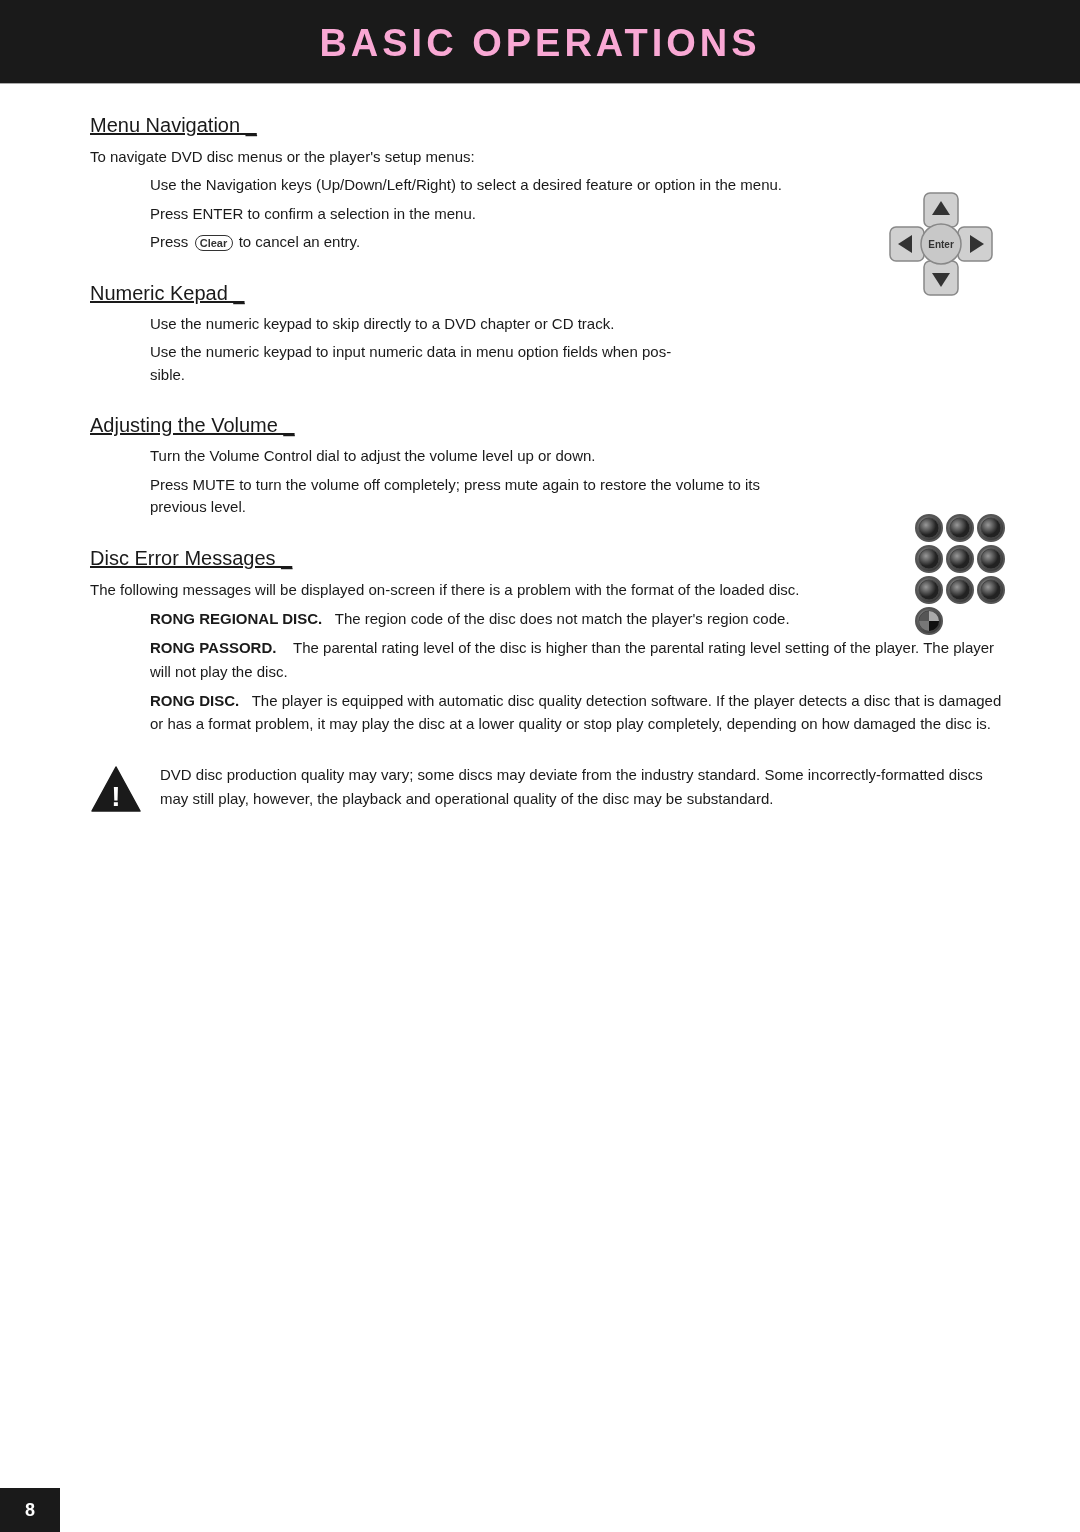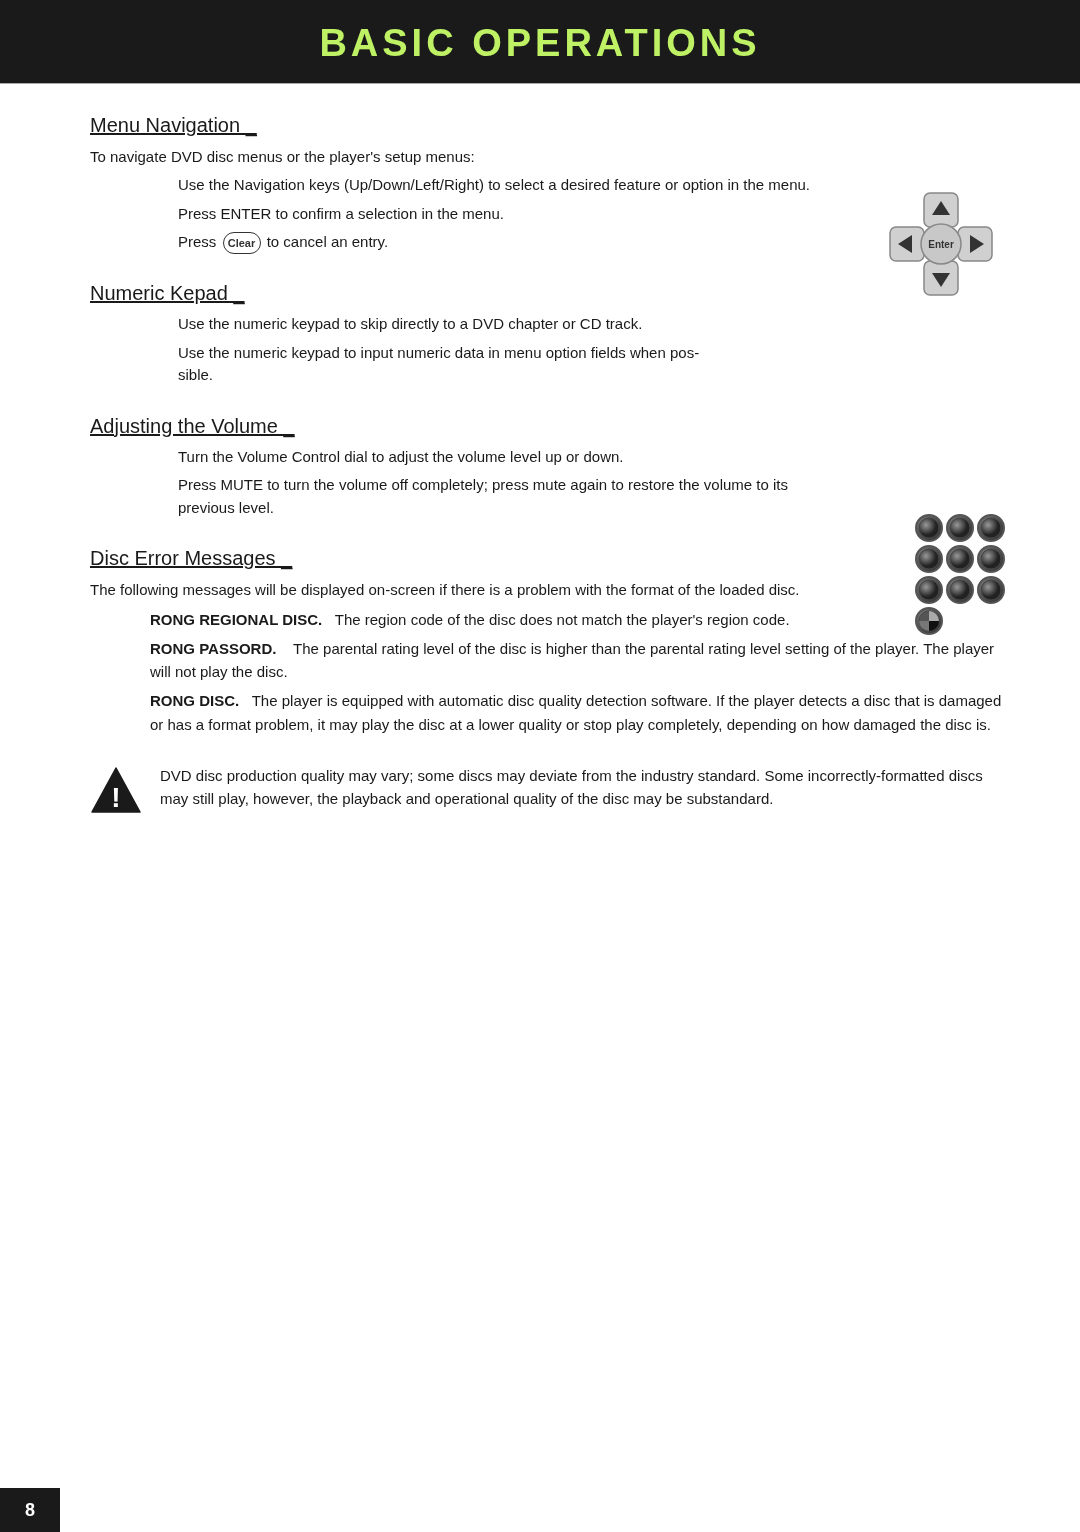--- a/index.html
+++ b/index.html
@@ -15,21 +15,21 @@
     }
 
     
     .header {
       background: #1a1a1a;
       width: 100%;
       padding: 22px 0 18px 0;
       text-align: center;
     }
     .header-title {
-      color: #bef264;
+      color: #f9a8d4;
       font-size: 38px;
       font-weight: bold;
       letter-spacing: 4px;
       font-family: Arial, Helvetica, sans-serif;
     }
 
     
     .separator {
       border: none;
       border-top: 1.5px solid #aaaaaa;
@@ -53,21 +53,21 @@
       text-decoration: underline;
       margin-bottom: 8px;
     }
 
     .section-intro {
       font-size: 15px;
       margin-bottom: 6px;
     }
 
     .indent-1 {
-      margin-left: 88px;
+      margin-left: 60px;
       margin-bottom: 6px;
       font-size: 15px;
       line-height: 1.5;
     }
 
     .indent-2 {
       margin-left: 100px;
       margin-bottom: 6px;
       font-size: 15px;
       line-height: 1.5;
@@ -126,21 +126,21 @@
       align-items: center;
       justify-content: center;
     }
 
     
     .clear-btn {
       display: inline-flex;
       align-items: center;
       justify-content: center;
       width: 38px;
-      height: 22px;
+      height: 16px;
       border-radius: 11px;
       border: 1.5px solid #333;
       font-size: 11px;
       font-weight: bold;
       vertical-align: middle;
       margin: 0 2px;
       background: #fff;
       color: #333;
     }
 

